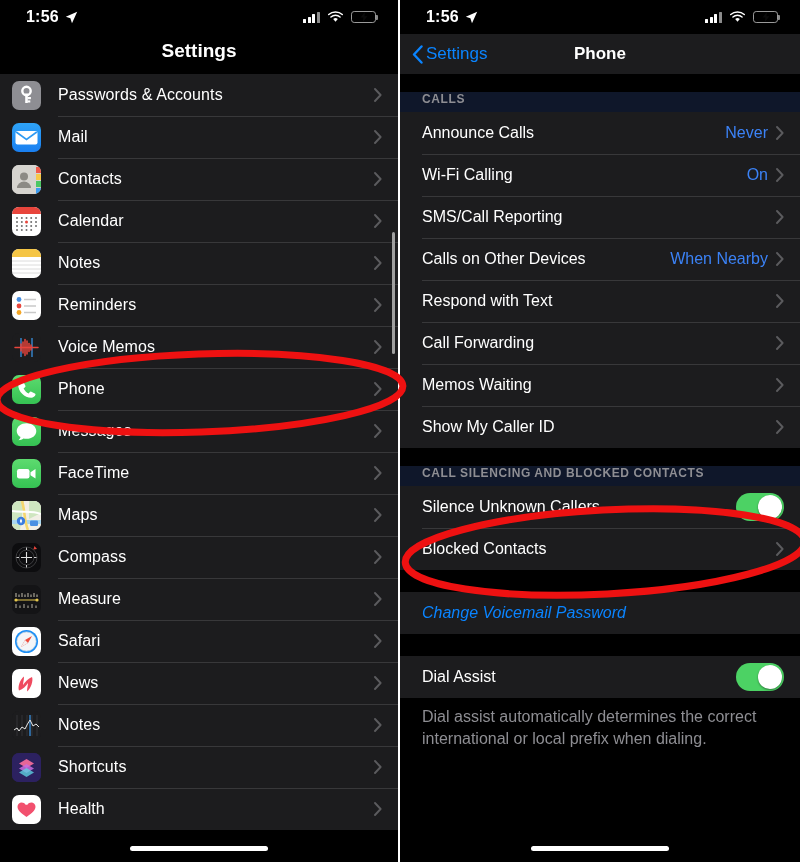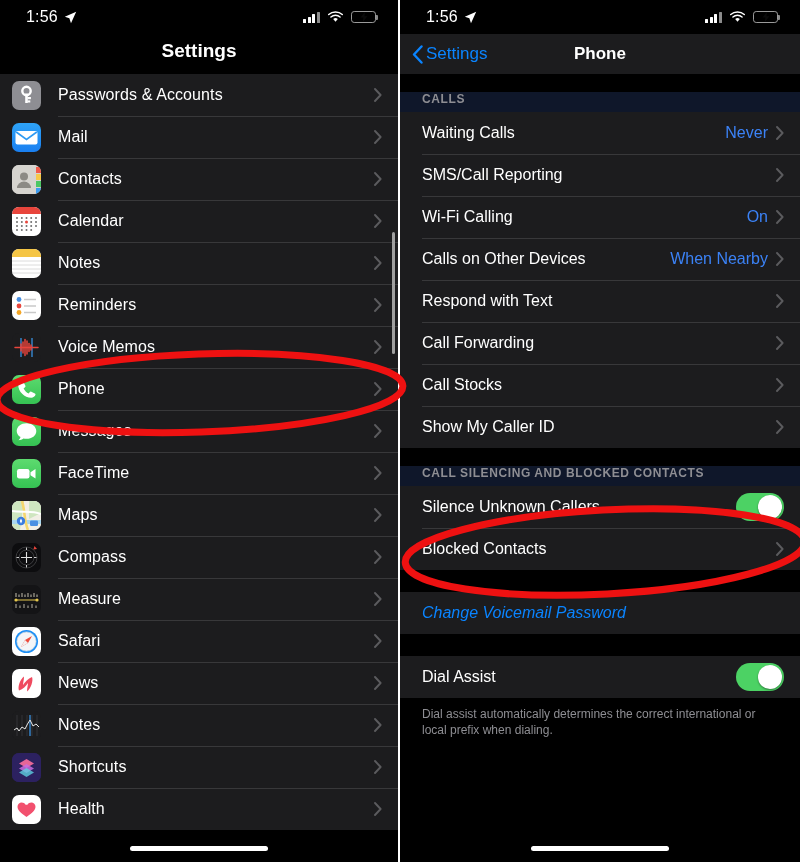--- a/index.html
+++ b/index.html
@@ -12,21 +12,21 @@
   .screens { position: relative; width: 800px; height: 862px; display: flex; }
   .phone { position: relative; width: 400px; height: 862px; background: #000; overflow: hidden; }
   .phone.left { border-right: 2px solid #ffffff; }
 
   
   .statusbar {
     height: 34px; display: flex; align-items: center;
     justify-content: space-between; padding: 0 22px 0 26px;
     color: #fff;
   }
-  .sb-time { font-size: 16px; font-weight: 400; letter-spacing: .2px; display:flex; align-items:center; gap:6px;}
+  .sb-time { font-size: 16px; font-weight: 700; letter-spacing: .2px; display:flex; align-items:center; gap:6px;}
   .loc-arrow { display:inline-block; width:13px; height:13px; }
   .sb-right { display: flex; align-items: center; gap: 7px; }
   .bars { display: flex; align-items: flex-end; gap: 1.6px; height: 11px; }
   .bars i { display: block; width: 3px; background: #fff; border-radius: .5px; }
   .bars i:nth-child(1){ height:3.5px; }
   .bars i:nth-child(2){ height:6px; }
   .bars i:nth-child(3){ height:8.5px; }
   .bars i:nth-child(4){ height:11px; background:#8c8c8c; }
   .wifi { width: 17px; height: 12px; }
   .batt { position: relative; width: 25px; height: 12px; border: 1.2px solid #9a9a9a;
@@ -65,21 +65,21 @@
                 padding: 0 0 6px 22px; background:#0f172a;font-weight:bold; }
   .r-row { position:relative; display:flex; align-items:center; height: 42px;
            padding: 0 16px 0 22px; background:#1c1c1e; }
   .r-row + .r-row::before { content:""; position:absolute; left:22px; right:0; top:0; height:1px; background:#38383a; }
   .r-label { color:#fff; font-size:16px; flex:1; }
   .r-label.link { color:#0a84ff;font-style:italic; }
   .r-value { color:#3b82f6; font-size:16px; margin-right:8px; }
   .toggle { width: 48px; height: 28px; border-radius: 14px; background:#4cd264; position:relative; flex:0 0 48px;}
   .toggle .knob { position:absolute; top:2px; left: 22px; width:24px; height:24px; border-radius:50%;
                   background:#fff; box-shadow: 0 1px 2px rgba(0,0,0,.4); }
-  .footnote { color:#8e8e93; font-size:12px; line-height:1.35; padding: 8px 22px 0 22px; background:#000;}
+  .footnote { color:#8e8e93; font-size:16px; line-height:1.35; padding: 8px 22px 0 22px; background:#000;}
 
   
   .home-ind { position:absolute; bottom:11px; left:50%; transform:translateX(-50%);
               width: 138px; height: 5px; border-radius: 3px; background:#fff; }
 
   
   .scrollbar { position:absolute; right:3px; width:3px; border-radius:2px; background:#a0a0a0; }
 
   
   .annot { position:absolute; pointer-events:none; left:0; top:0; width:800px; height:862px; z-index: 50; }
@@ -548,46 +548,46 @@
         <span>Settings</span>
       </div>
       <div class="nav-title">Phone</div>
     </div>
 
     <div id="phone-settings">
         <div class="gap" style="height: 18px;"></div>
         <div class="sec-header">CALLS</div>
         <div>
           <div class="r-row">
-            <span class="r-label">Waiting Calls</span>
+            <span class="r-label">Announce Calls</span>
             <span class="r-value">Never</span>
-            <span class="chev" style="margin-right:0">
-              <svg width="8" height="14" viewBox="0 0 8 14">
-                <path d="M1 1 L6.6 7 L1 13" stroke="#5b5b5e" stroke-width="1.9" fill="none" stroke-linecap="round" stroke-linejoin="round"></path>
-              </svg>
-            </span>
-          </div>
-          <div class="r-row">
-            <span class="r-label">SMS/Call Reporting</span>
             <span class="chev" style="margin-right:0">
               <svg width="8" height="14" viewBox="0 0 8 14">
                 <path d="M1 1 L6.6 7 L1 13" stroke="#5b5b5e" stroke-width="1.9" fill="none" stroke-linecap="round" stroke-linejoin="round"></path>
               </svg>
             </span>
           </div>
           <div class="r-row">
             <span class="r-label">Wi-Fi Calling</span>
             <span class="r-value">On</span>
             <span class="chev" style="margin-right:0">
               <svg width="8" height="14" viewBox="0 0 8 14">
                 <path d="M1 1 L6.6 7 L1 13" stroke="#5b5b5e" stroke-width="1.9" fill="none" stroke-linecap="round" stroke-linejoin="round"></path>
               </svg>
             </span>
           </div>
           <div class="r-row">
+            <span class="r-label">SMS/Call Reporting</span>
+            <span class="chev" style="margin-right:0">
+              <svg width="8" height="14" viewBox="0 0 8 14">
+                <path d="M1 1 L6.6 7 L1 13" stroke="#5b5b5e" stroke-width="1.9" fill="none" stroke-linecap="round" stroke-linejoin="round"></path>
+              </svg>
+            </span>
+          </div>
+          <div class="r-row">
             <span class="r-label">Calls on Other Devices</span>
             <span class="r-value">When Nearby</span>
             <span class="chev" style="margin-right:0">
               <svg width="8" height="14" viewBox="0 0 8 14">
                 <path d="M1 1 L6.6 7 L1 13" stroke="#5b5b5e" stroke-width="1.9" fill="none" stroke-linecap="round" stroke-linejoin="round"></path>
               </svg>
             </span>
           </div>
           <div class="r-row">
             <span class="r-label">Respond with Text</span>
@@ -599,21 +599,21 @@
           </div>
           <div class="r-row">
             <span class="r-label">Call Forwarding</span>
             <span class="chev" style="margin-right:0">
               <svg width="8" height="14" viewBox="0 0 8 14">
                 <path d="M1 1 L6.6 7 L1 13" stroke="#5b5b5e" stroke-width="1.9" fill="none" stroke-linecap="round" stroke-linejoin="round"></path>
               </svg>
             </span>
           </div>
           <div class="r-row">
-            <span class="r-label">Call Stocks</span>
+            <span class="r-label">Memos Waiting</span>
             <span class="chev" style="margin-right:0">
               <svg width="8" height="14" viewBox="0 0 8 14">
                 <path d="M1 1 L6.6 7 L1 13" stroke="#5b5b5e" stroke-width="1.9" fill="none" stroke-linecap="round" stroke-linejoin="round"></path>
               </svg>
             </span>
           </div>
           <div class="r-row">
             <span class="r-label">Show My Caller ID</span>
             <span class="chev" style="margin-right:0">
               <svg width="8" height="14" viewBox="0 0 8 14">

